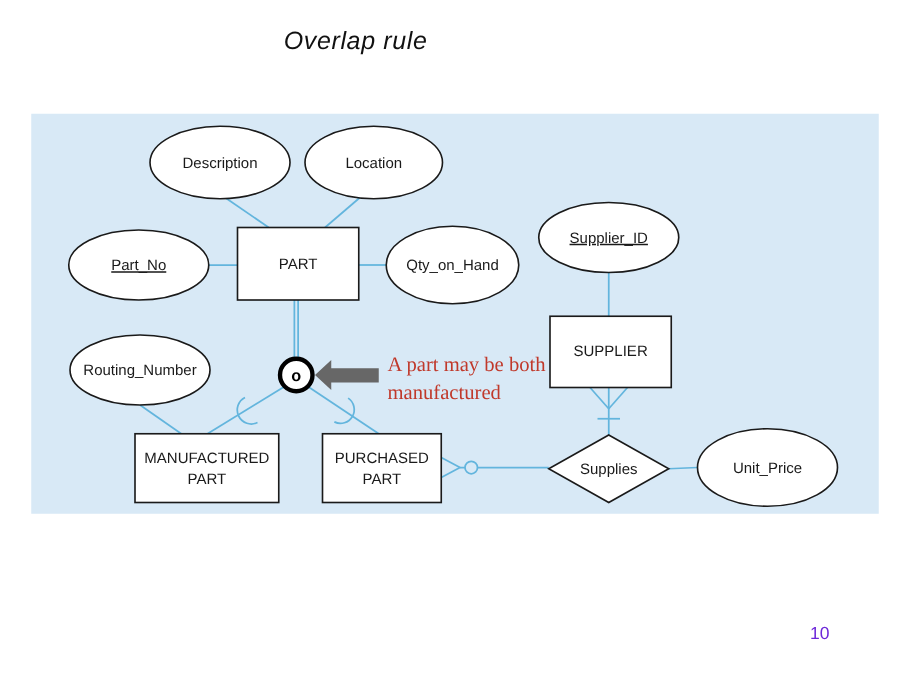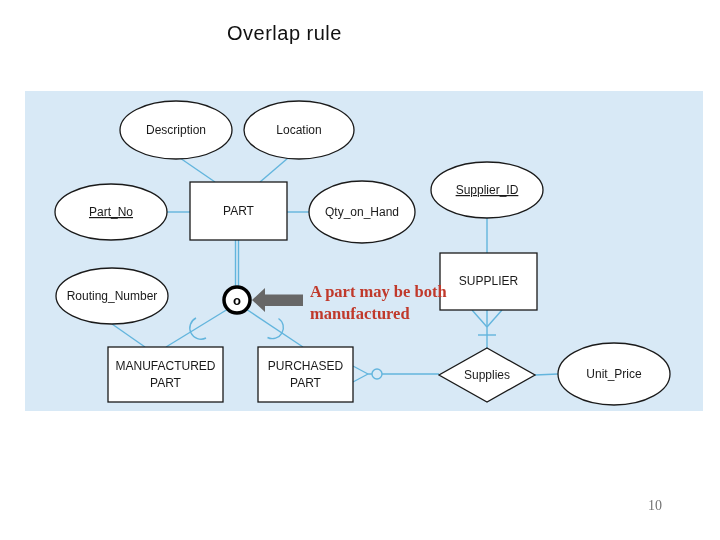--- a/index.html
+++ b/index.html
@@ -2,45 +2,45 @@
 <html><head>
 <meta charset="utf-8">
 <style>
   html,body{margin:0;padding:0;}
   body{
     width:720px;height:540px;position:relative;background:#ffffff;
     font-family:"Liberation Sans",sans-serif;overflow:hidden;
   }
   .slide-title{
     position:absolute;left:227px;top:22px;
-    font-size:20px;color:#111;letter-spacing:0.5px;
+    font-size:20px;color:#111;letter-spacing:0.5px;font-style:italic;
   }
   .diagram-panel{
     position:absolute;left:25px;top:91px;width:678px;height:320px;
     background:#d8e9f6;
   }
   .diagram-svg{position:absolute;left:0;top:0;}
   .shape{fill:#ffffff;stroke:#1a1a1a;stroke-width:1.3;}
   .conn{stroke:#63b5dd;stroke-width:1.4;fill:none;}
   .svg-label{
     font-family:"Liberation Sans",sans-serif;font-size:12px;fill:#1a1a1a;
     text-anchor:middle;
   }
   .overlap-text{
     font-family:"Liberation Sans",sans-serif;font-size:13px;font-weight:bold;
     fill:#000;text-anchor:middle;
   }
   .annotation{
     position:absolute;left:285px;top:190px;width:170px;
-    font-family:"Liberation Serif",serif;font-weight:bold;
+    font-family:"Liberation Serif",serif;font-weight:normal;
     font-size:16.5px;line-height:22px;color:#c0392b;
   }
   .page-number{
     position:absolute;left:648px;top:498px;
-    font-family:Liberation Serif, serif;font-size:14px;color:#737373;
+    font-family:Liberation Sans, sans-serif;font-size:14px;color:#6d28d9;
   }
 </style>
 </head>
 <body>
 
 <div class="slide-title">Overlap rule</div>
 
 <div class="diagram-panel">
   <svg class="diagram-svg" width="678" height="320" viewBox="0 0 678 320" xmlns="http://www.w3.org/2000/svg">
 

